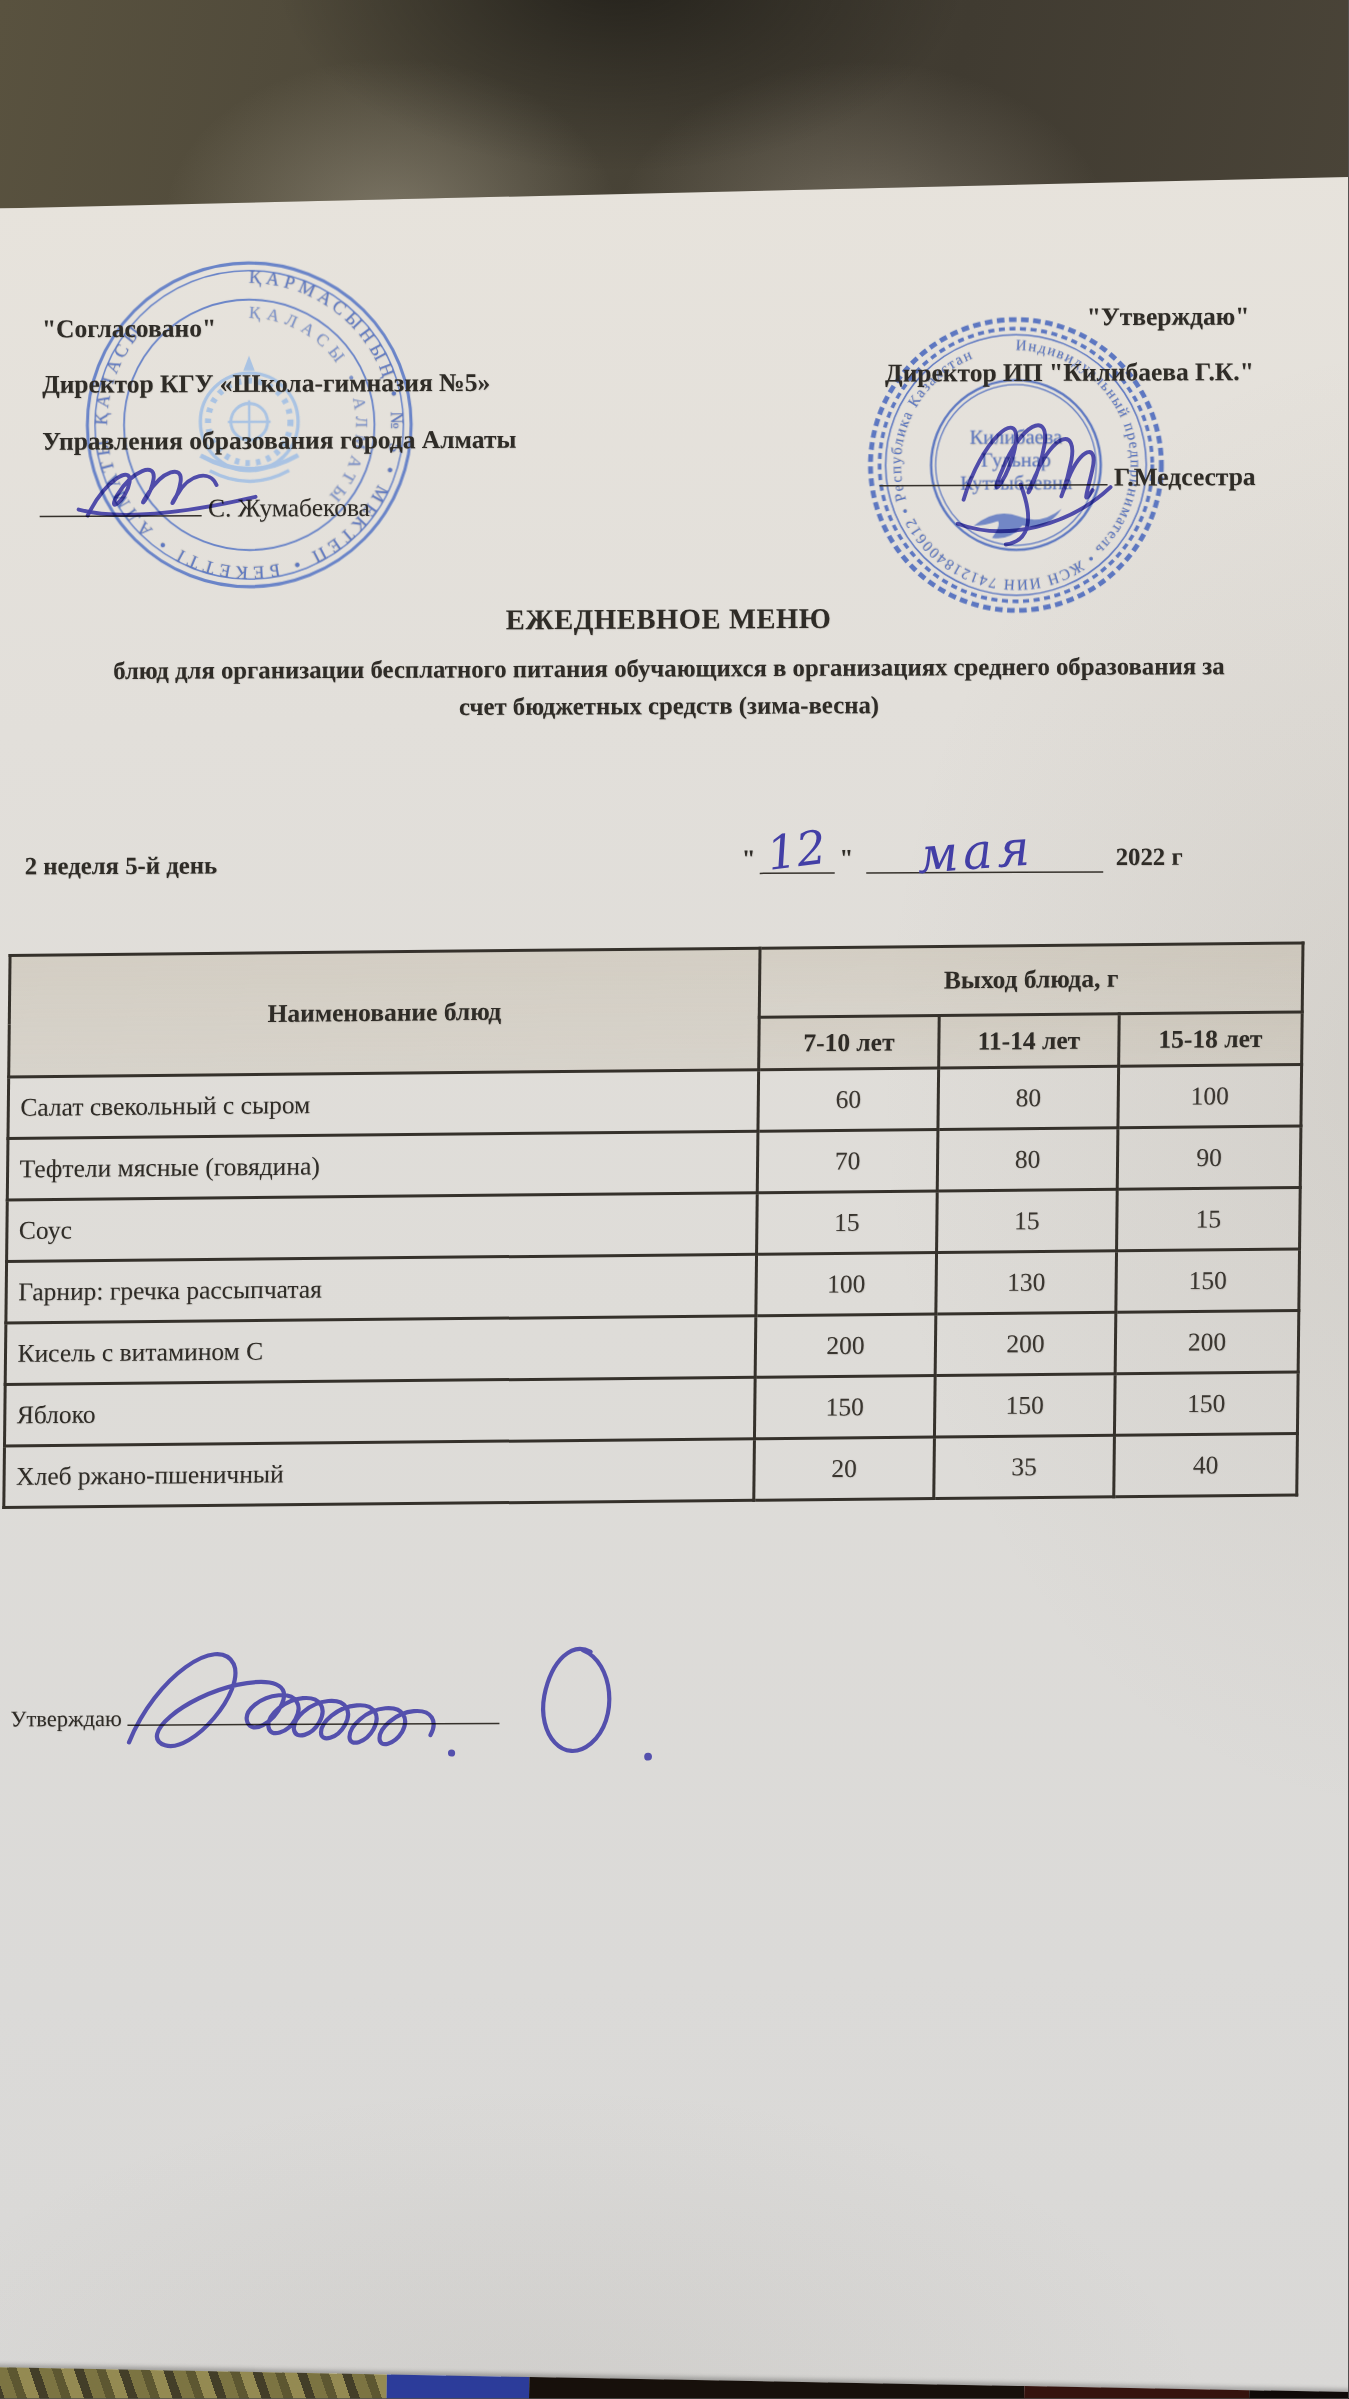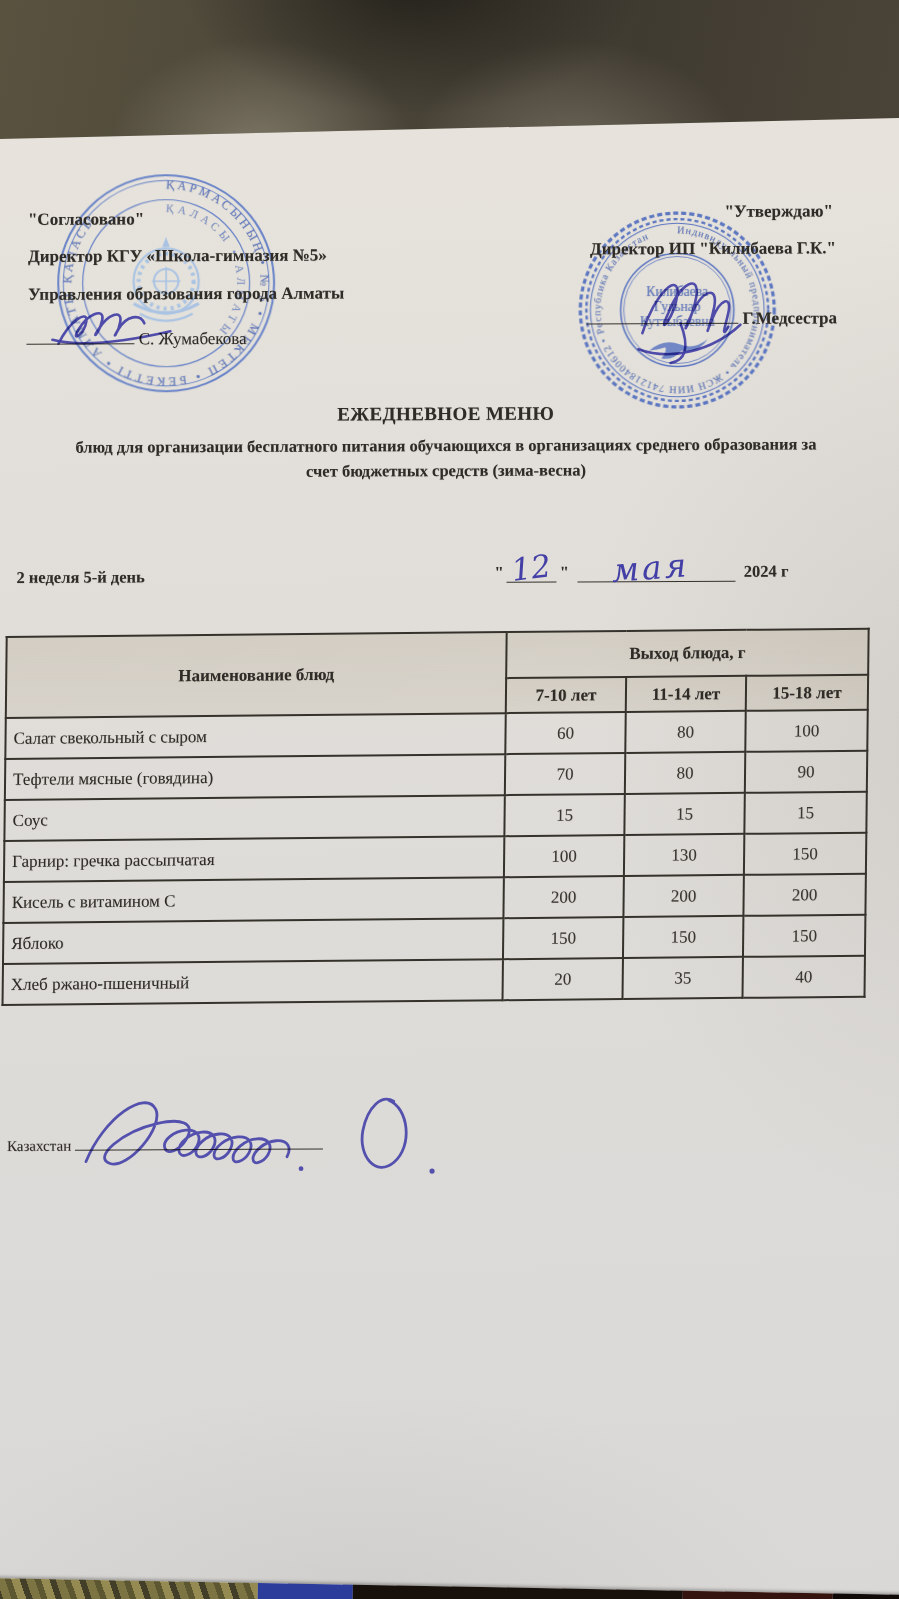--- a/index.html
+++ b/index.html
@@ -187,21 +187,21 @@
     <div class="week-label">2 неделя 5-й день</div>
     <div class="date-group">
       <span class="q">"</span>
       <span class="slot slot-day">
         <span class="hw hw-day">12</span>
       </span>
       <span class="q">"</span>
       <span class="slot slot-month">
         <span class="hw hw-month">мая</span>
       </span>
-      <span class="date-year">2024 г</span>
+      <span class="date-year">2022 г</span>
     </div>
 
     <table class="menu">
       <colgroup>
           <col style="width:500px">
           <col style="width:120px">
           <col style="width:120px">
           <col style="width:122px">
         </colgroup>
       <thead>
@@ -255,21 +255,21 @@
           <tr>
             <td class="dish">Хлеб ржано-пшеничный</td>
             <td class="val">20</td>
             <td class="val">35</td>
             <td class="val">40</td>
           </tr>
         </tbody>
     </table>
 
     <div class="nurse-row">
-      <span>Казахстан</span><span class="u-line"></span>
+      <span>Утверждаю</span><span class="u-line"></span>
     </div>
     <svg class="sig-nurse" viewBox="0 0 440 128">
       <path d="M22,92 C40,48 82,20 92,40 C100,58 64,100 46,94 C28,88 58,62 94,54 C118,49 130,54 124,67 C118,80 104,87 101,79 C98,71 110,62 122,61 C134,60 138,68 133,77 C128,86 116,90 115,82 C114,74 126,64 138,63 C150,62 154,70 149,79 C144,88 133,91 132,84 C131,77 142,66 155,65 C167,64 171,72 166,81 C161,90 150,93 150,86 C150,79 161,69 174,68 C186,67 190,75 185,84 C180,93 169,96 169,89 C169,82 180,71 193,70 C205,69 209,77 204,86 C199,94 189,97 189,90 C189,83 200,73 212,72 C224,71 228,79 223,88"></path>
       <circle cx="237" cy="100" r="2.4"></circle>
       <path d="M325,32 C345,40 349,78 330,94 C312,109 294,88 299,62 C304,38 318,26 330,33"></path>
       <circle cx="368" cy="103" r="2.6"></circle>
     </svg>
 
   </div>
 

